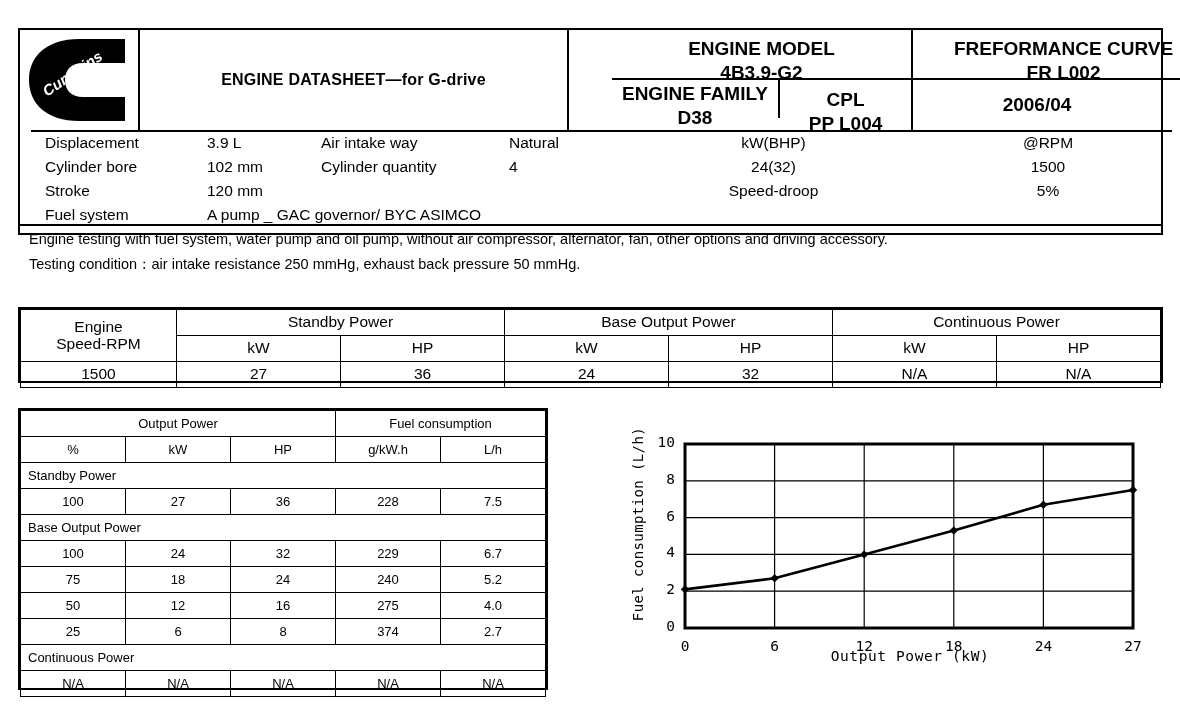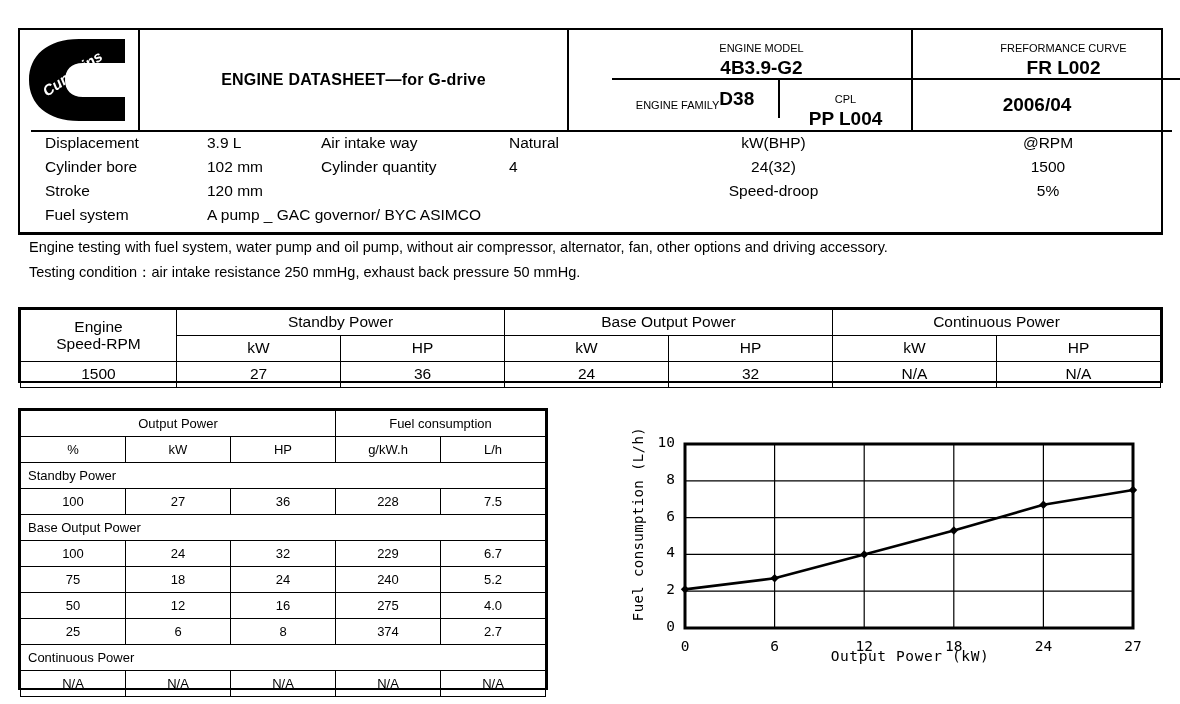--- a/index.html
+++ b/index.html
@@ -92,21 +92,21 @@
     align-items: center; justify-content: center;
     line-height: 1.25;
   }
   .family-cell {
     position: absolute;
     left: 592px; top: 50px;
     width: 168px;
     height: 38px;
     border-right: 2px solid #000;
     box-sizing: border-box;
-    display: flex; flex-direction: row;
+    display: flex; flex-direction: column;
     align-items: center; justify-content: center;
     line-height: 1.25;
   }
   .cpl-cell {
     position: absolute;
     left: 760px; top: 50px;
     width: 133px;
     height: 50px;
     border-right: 2px solid #000;
     box-sizing: border-box;
@@ -128,21 +128,21 @@
   }
   .date-cell {
     position: absolute;
     left: 893px; top: 50px;
     width: 248px;
     height: 50px;
     box-sizing: border-box;
     display: flex;
     align-items: center; justify-content: center;
   }
-  .hdr-b { font-size: 11px; font-weight: normal; margin-top: 14px; }
+  .hdr-b { font-size: 19px; font-weight: bold; margin-top: 14px; }
   .hdr-s { font-size: 19px; font-weight: bold; }
 
   
   .specs {
     position: absolute;
     left: 0; top: 100px;
     width: 100%;
     height: 102px;
     border-top: 2px solid #000;
     box-sizing: border-box;
@@ -163,21 +163,21 @@
   .c-lbl  { left: 14px; }
   .c-val  { left: 176px; }
   .c-lbl2 { left: 290px; }
   .c-val2 { left: 478px; }
   .c-mid  { left: 592px; width: 301px; text-align: center; }
   .c-right{ left: 893px; width: 248px; text-align: center; }
 
   
   .notes {
     position: absolute;
-    left: 0; top: 202px;
+    left: 0; top: 194px;
     width: 100%;
     height: 53px;
     border-top: 2px solid #000;
     box-sizing: border-box;
     padding: 1px 0 0 9px;
   }
   .notes .line {
     font-size: 14.5px;
     line-height: 25px;
     white-space: nowrap;

